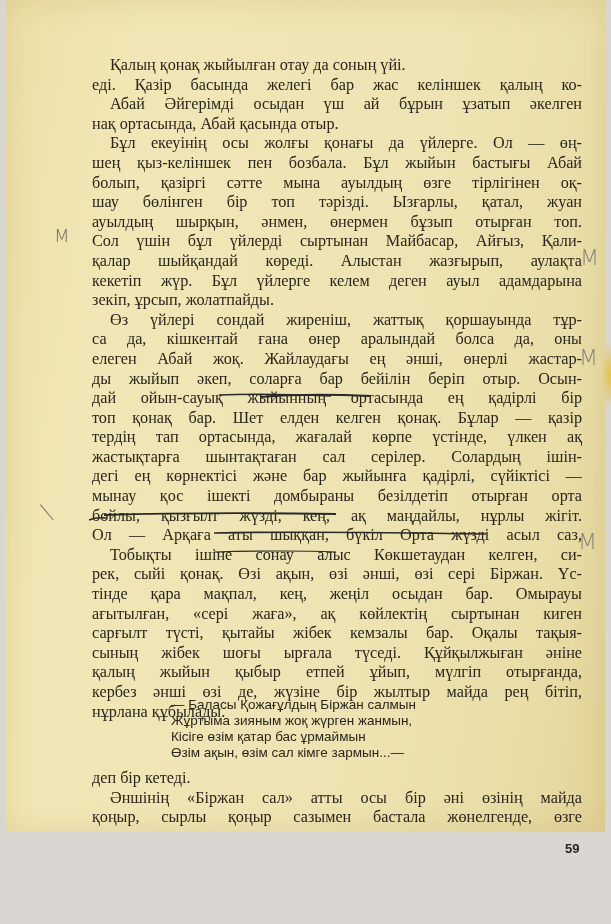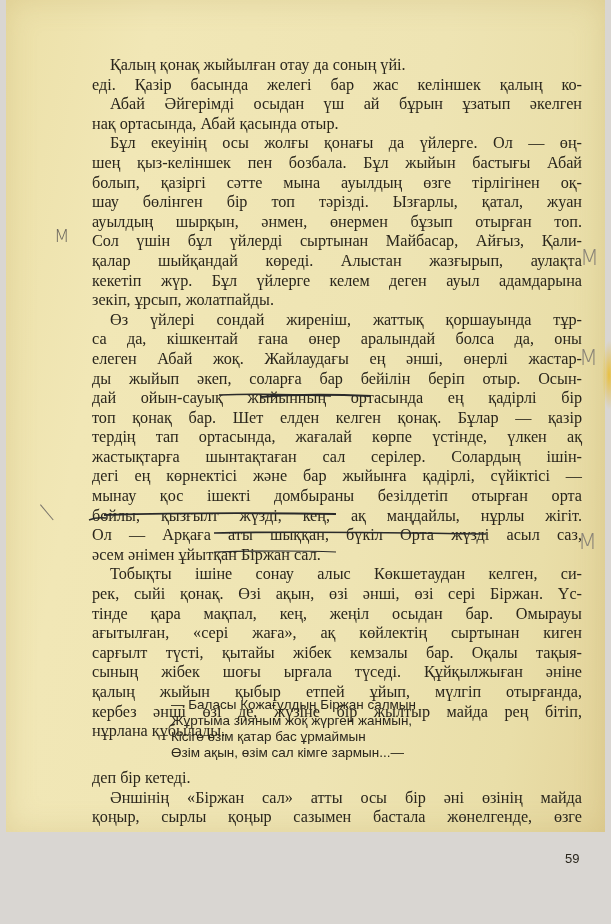--- a/index.html
+++ b/index.html
@@ -40,21 +40,21 @@
     }
     .poem div { white-space: nowrap; }
     .after {
       position: absolute; left: 86px; top: 769px; width: 490px;
       font-family: "Liberation Serif", "DejaVu Serif", serif;
       font-size: 16.2px; line-height: 19.6px; color: #2a261c;
     }
     .pagenum {
       position: absolute; left: 559px; top: 841px;
       font-family: "Liberation Sans", "DejaVu Sans", sans-serif;
-      font-size: 13px; font-weight: normal; color: #2a261c; margin-top: 10px;
+      font-size: 13px; font-weight: bold; color: #2a261c;
     }
     .mark {
       position: absolute; font-family: "DejaVu Sans", sans-serif;
       color: #8a8478; font-size: 22px; font-weight: 300;
     }
     .mark-left { left: 48px; top: 225px; font-size: 18px; color: #6e695f; }
     .tick-left { position: absolute; left: 34px; top: 505px; width: 16px; height: 20px;
       border-left: 1.3px solid #77726a; transform: rotate(-40deg); transform-origin: top left; }
   </style>
 </head>
@@ -86,21 +86,20 @@
     <span class="line">елеген Абай жоқ. Жайлаудағы ең әнші, өнерлі жастар-</span>
     <span class="line">ды жыйып әкеп, соларға бар бейілін беріп отыр. Осын-</span>
     <span class="line">дай ойын-сауық жыйынның ортасында ең қадірлі бір</span>
     <span class="line">топ қонақ бар. Шет елден келген қонақ. Бұлар — қазір</span>
     <span class="line">тердің тап ортасында, жағалай көрпе үстінде, үлкен ақ</span>
     <span class="line">жастықтарға шынтақтаған сал серілер. Солардың ішін-</span>
     <span class="line">дегі ең көрнектісі және бар жыйынға қадірлі, сүйіктісі —</span>
     <span class="line">мынау қос ішекті домбыраны безілдетіп отырған орта</span>
     <span class="line">бойлы, қызғылт жүзді, кең, ақ маңдайлы, нұрлы жігіт.</span>
     <span class="line">Ол — Арқаға аты шыққан, бүкіл Орта жүзді асыл саз,</span>
-    <span class="line last">әсем әнімен ұйытқан Біржан сал.</span>
 
     <span class="line indent">Тобықты ішіне сонау алыс Көкшетаудан келген, си-</span>
     <span class="line">рек, сыйі қонақ. Өзі ақын, өзі әнші, өзі сері Біржан. Үс-</span>
     <span class="line">тінде қара мақпал, кең, жеңіл осыдан бар. Омырауы</span>
     <span class="line">ағытылған, «сері жаға», ақ көйлектің сыртынан киген</span>
     <span class="line">сарғылт түсті, қытайы жібек кемзалы бар. Оқалы тақыя-</span>
     <span class="line">сының жібек шоғы ырғала түседі. Құйқылжыған әніне</span>
     <span class="line">қалың жыйын қыбыр етпей ұйып, мүлгіп отырғанда,</span>
     <span class="line">кербез әнші өзі де, жүзіне бір жылтыр майда рең бітіп,</span>
     <span class="line last">нұрлана құбылады.</span>

